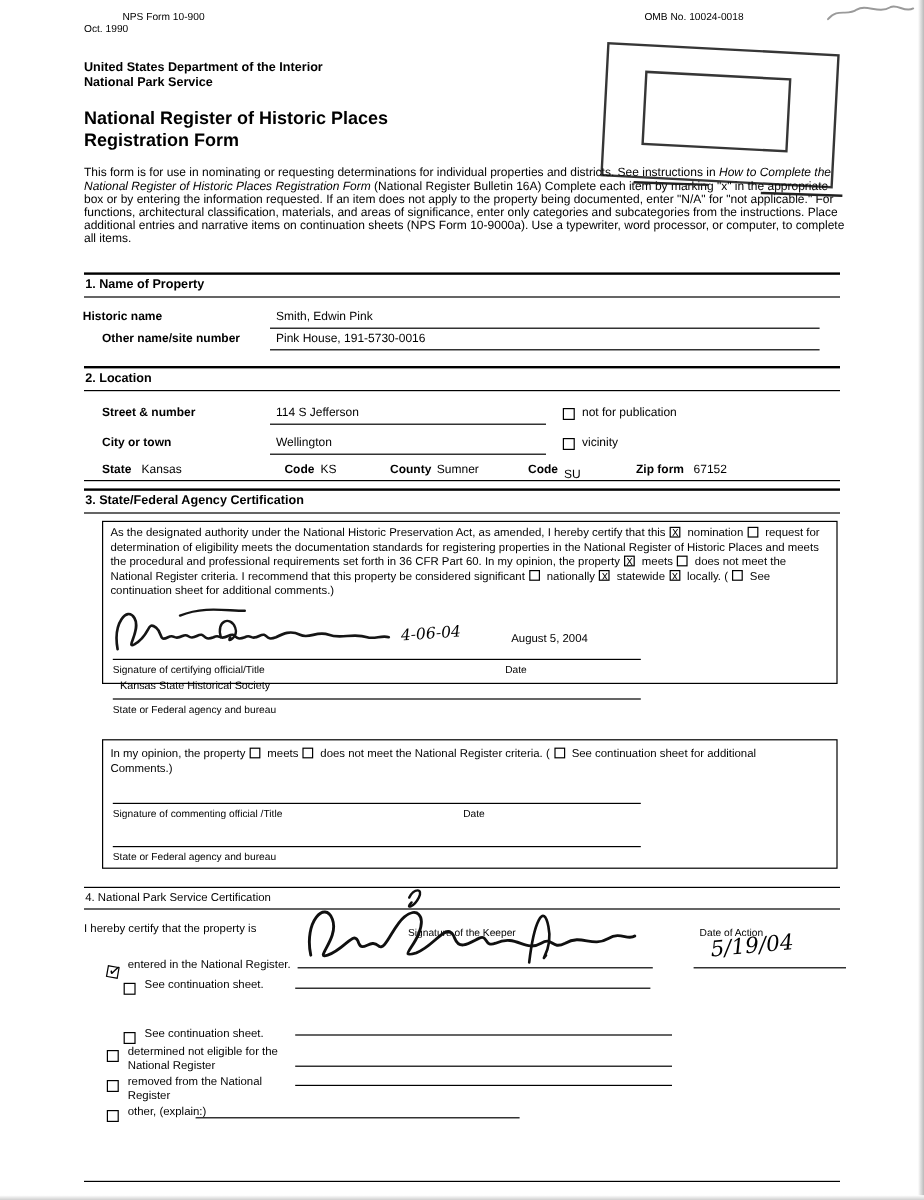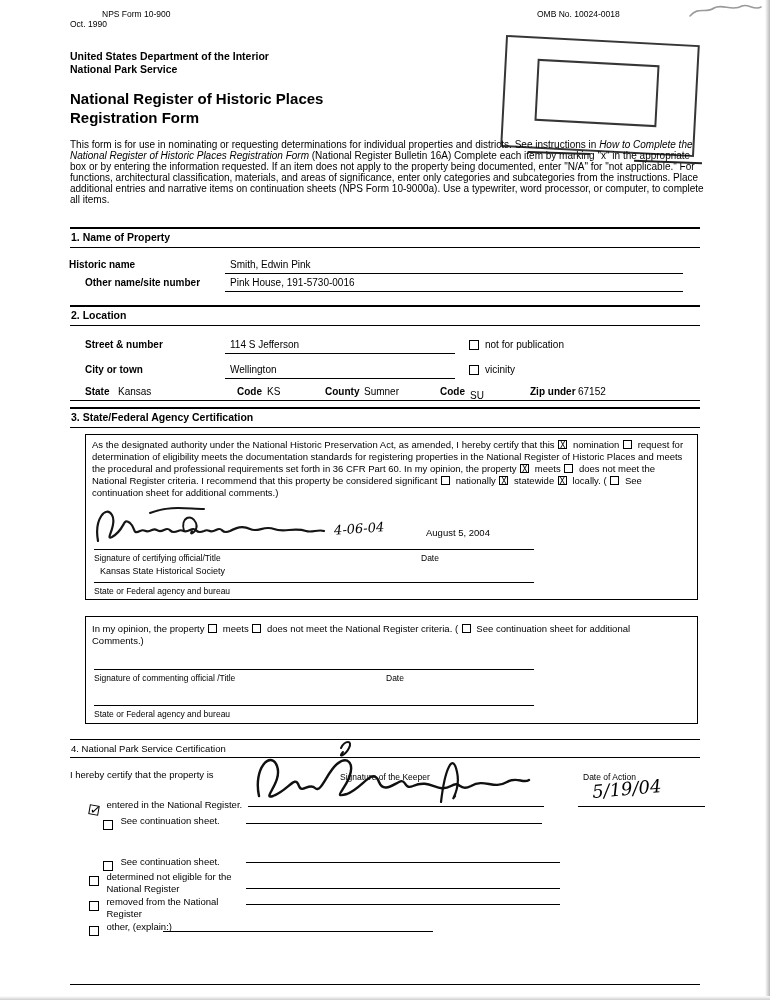--- a/index.html
+++ b/index.html
@@ -97,29 +97,29 @@
   <div class="abs val" style="left:485px; top:364px;">vicinity</div>
 
   <div class="abs lbl" style="left:85px; top:386px;">State</div>
   <div class="abs val" style="left:118px; top:386px;">Kansas</div>
   <div class="abs lbl" style="left:237px; top:386px;">Code</div>
   <div class="abs val" style="left:267px; top:386px;">KS</div>
   <div class="abs lbl" style="left:325px; top:386px;">County</div>
   <div class="abs val" style="left:364px; top:386px;">Sumner</div>
   <div class="abs lbl" style="left:440px; top:386px;">Code</div>
   <div class="abs val" style="left:470px; top:390px;">SU</div>
-  <div class="abs lbl" style="left:530px; top:386px;">Zip under</div>
+  <div class="abs lbl" style="left:530px; top:386px;">Zip form</div>
   <div class="abs val" style="left:578px; top:386px;">67152</div>
   <div class="rule" style="left:70px; top:400px; width:630px;"></div>
 
   <div class="rule2" style="left:70px; top:407px; width:630px;"></div>
   <div class="abs h-sec" style="left:71px; top:411px;">3. State/Federal Agency Certification</div>
   <div class="rule" style="left:70px; top:427px; width:630px;"></div>
 
-  <div class="box" style="left:85px; top:434px; width:613px; height:166px;">
+  <div class="box" style="left:85px; top:434px; width:613px; height:136px;">
     <div class="abs box-txt" style="left:6px; top:4px; width:598px;">
       <span>As the designated authority under the National Historic Preservation Act, as amended, I hereby certify that this</span>
       <span class="cb">X</span>
       <span>nomination</span>
       <span class="cb"></span>
       <span>request for determination of eligibility meets the documentation standards for registering properties in the National Register of Historic Places and meets the procedural and professional requirements set forth in 36 CFR Part 60.  In my opinion, the property</span>
       <span class="cb">X</span>
       <span>meets</span>
       <span class="cb"></span>
       <span>does not meet the National Register criteria.  I recommend that this property be considered significant</span>

